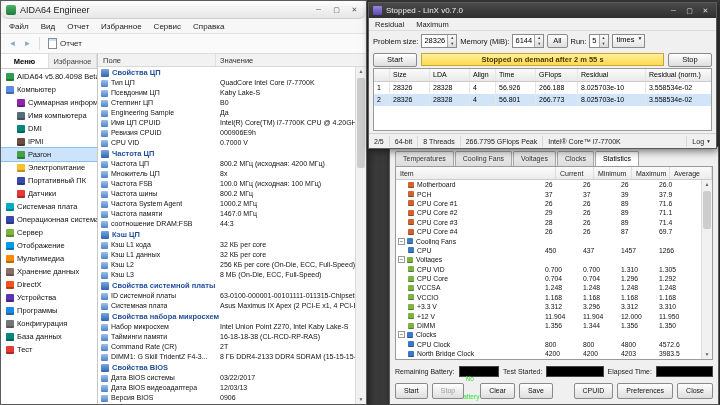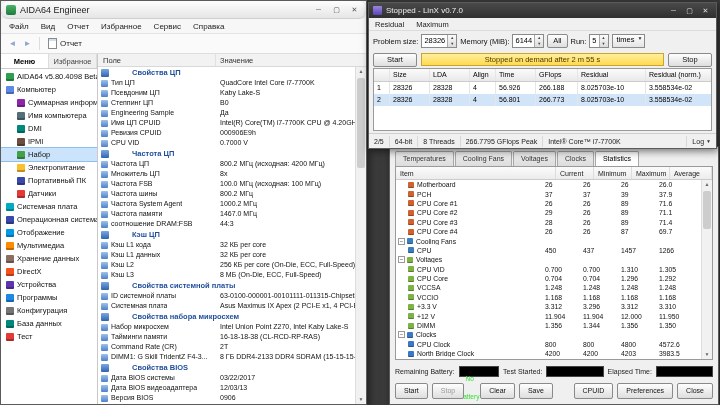--- a/index.html
+++ b/index.html
@@ -31,21 +31,21 @@
   .tree-item.l1 { padding-left:16px; }
   .tree-item.selected { background:#cbe4fb; outline:1px solid #8ec1ea; }
   .tree-icon { width:8px; height:8px; border-radius:1px; margin-right:3px; flex:none; box-shadow:inset 0 -2px 0 rgba(0,0,0,.25); }
   .tree-label { font-size:7.5px; color:#111; }
   .content { flex:1; display:flex; flex-direction:column; background:#fff; min-width:0; }
   .content-head { display:flex; height:13px; background:#f2f2f2; border-bottom:1px solid #d8d8d8; flex:none; }
   .content-head .c1 { width:118px; font-size:7.5px; line-height:13px; color:#333; padding-left:5px; border-right:1px solid #e0e0e0; flex:none; }
   .content-head .c2 { flex:1; font-size:7.5px; line-height:13px; color:#333; padding-left:4px; }
   .content-main { flex:1; display:flex; min-height:0; }
   #aida-content { flex:1; overflow:hidden; }
-  .sec-head { display:flex; align-items:center; height:11px; padding-left:3px;gap:20px; }
+  .sec-head { display:flex; align-items:center; height:11px; padding-left:3px; }
   .sec-icon { width:8px; height:8px; border-radius:1px; margin-right:3px; background:linear-gradient(#79a8e0,#2f63b0); flex:none; }
   .sec-title { font-size:7.5px; font-weight:bold; color:#1f4e9c; white-space:nowrap; }
   .prop-row { display:flex; height:10px; align-items:center; }
   .prop-row .pl { width:118px; display:flex; align-items:center; padding-left:3px; flex:none; overflow:hidden; }
   .prop-icon { width:7px; height:7px; border-radius:1px; margin-right:3px; background:linear-gradient(#9cc1ec,#4f81c8); flex:none; }
   .prop-label, .prop-value { font-size:7px; line-height:10px; color:#111; white-space:nowrap; overflow:hidden; }
   .prop-value { flex:1; padding-left:4px; }
   .vscroll { width:11px; background:#f1f1f1; border-left:1px solid #ddd; position:relative; flex:none; }
   .vscroll .arr { position:absolute; left:0; right:0; height:9px; font-size:5px; text-align:center; line-height:9px; color:#666; }
   .vscroll .arr.up { top:0; } .vscroll .arr.dn { bottom:0; }
@@ -65,21 +65,21 @@
   .spin .val { font-size:7.5px; line-height:12px; padding:0 2px; color:#000; }
   .spin .arrows { width:9px; border-left:1px solid #aaa; background:linear-gradient(#fbfbfb,#dcdcdc); display:flex; flex-direction:column; }
   .spin .arrows div { flex:1; font-size:4px; line-height:6px; text-align:center; color:#444; }
   .btn { border:1px solid #8a8a8a; background:linear-gradient(#fefefe,#dedede); font-size:7.5px; color:#111; text-align:center; border-radius:2px; }
   .btn.small { height:14px; line-height:12px; padding:0 5px; }
   .dropdown { display:flex; border:1px solid #8a8a8a; background:linear-gradient(#fefefe,#e4e4e4); height:14px; padding:0 2px 0 4px; }
   .dropdown .val { font-size:7.5px; }
   .dropdown .car { font-size:5px; color:#333; margin-left:3px; }
   .linx-runrow { display:flex; align-items:center; height:17px; padding:0 4px; gap:4px; flex:none; }
   .runbtn { width:44px; height:14px; line-height:12px; }
-  .status-banner { flex:1; height:13px; background:linear-gradient(#ffef9e,#ffd94e); border:1px solid #c9a72e; font-size:7.5px; text-align:center; line-height:11px; color:#4a3a00; white-space:nowrap; overflow:hidden; }
+  .status-banner { flex:1; height:13px; background:linear-gradient(#ffef9e,#ffd94e); border:1px solid #c9a72e; font-size:7.5px; text-align:center; line-height:11px; color:#4a3a00; white-space:nowrap; overflow:hidden;font-weight:bold; }
   .linx-grid { flex:1; margin:0 4px 2px; background:#fff; border:1px solid #9a9a9a; overflow:hidden; display:flex; flex-direction:column; }
   .lg-row { display:flex; height:12px; flex:none; }
   .lg-row.head { background:linear-gradient(#fbfbfb,#e9e9e9); border-bottom:1px solid #ccc; height:13px; }
   .lg-row.sel { background:#d2e5f8; }
   .lg-cell { font-size:7px; line-height:12px; padding-left:3px; border-right:1px solid #e6e6e6; white-space:nowrap; overflow:hidden; flex:none; }
   .c0{width:16px;} .c1{width:40px;} .c2{width:40px;} .c3{width:26px;} .c4{width:40px;} .c5{width:42px;} .c6{width:68px;} .c7{flex:1;border-right:none;}
   .linx-status { height:15px; display:flex; align-items:center; background:#f0f0f0; border-top:1px solid #cfcfcf; flex:none; }
   .ls-seg { font-size:7px; color:#222; padding:0 5px; border-right:1px solid #d8d8d8; height:11px; line-height:11px; white-space:nowrap; }
   .ls-seg.grow { flex:1; }
   .ls-seg.log { border-right:none; display:flex; align-items:center; gap:2px; }
@@ -173,41 +173,45 @@
             <div class="tree-item l1">
               <span class="tree-icon" style="background: rgb(0, 137, 123);"></span>
               <span class="tree-label">DMI</span>
             </div>
             <div class="tree-item l1">
               <span class="tree-icon" style="background: rgb(109, 76, 65);"></span>
               <span class="tree-label">IPMI</span>
             </div>
             <div class="tree-item l1 selected">
               <span class="tree-icon" style="background: rgb(67, 160, 71);"></span>
-              <span class="tree-label">Набор</span>
+              <span class="tree-label">Разгон</span>
             </div>
             <div class="tree-item l1">
               <span class="tree-icon" style="background: rgb(251, 192, 45);"></span>
               <span class="tree-label">Электропитание</span>
             </div>
             <div class="tree-item l1">
               <span class="tree-icon" style="background: rgb(57, 73, 171);"></span>
               <span class="tree-label">Портативный ПК</span>
             </div>
             <div class="tree-item l1">
               <span class="tree-icon" style="background: rgb(229, 57, 53);"></span>
               <span class="tree-label">Датчики</span>
             </div>
             <div class="tree-item">
               <span class="tree-icon" style="background: rgb(0, 172, 193);"></span>
               <span class="tree-label">Системная плата</span>
             </div>
             <div class="tree-item">
               <span class="tree-icon" style="background: rgb(57, 73, 171);"></span>
               <span class="tree-label">Операционная система</span>
+            </div>
+            <div class="tree-item">
+              <span class="tree-icon" style="background: rgb(124, 179, 66);"></span>
+              <span class="tree-label">Сервер</span>
             </div>
             <div class="tree-item">
               <span class="tree-icon" style="background: rgb(3, 155, 229);"></span>
               <span class="tree-label">Отображение</span>
             </div>
             <div class="tree-item">
               <span class="tree-icon" style="background: rgb(251, 140, 0);"></span>
               <span class="tree-label">Мультимедиа</span>
             </div>
             <div class="tree-item">

